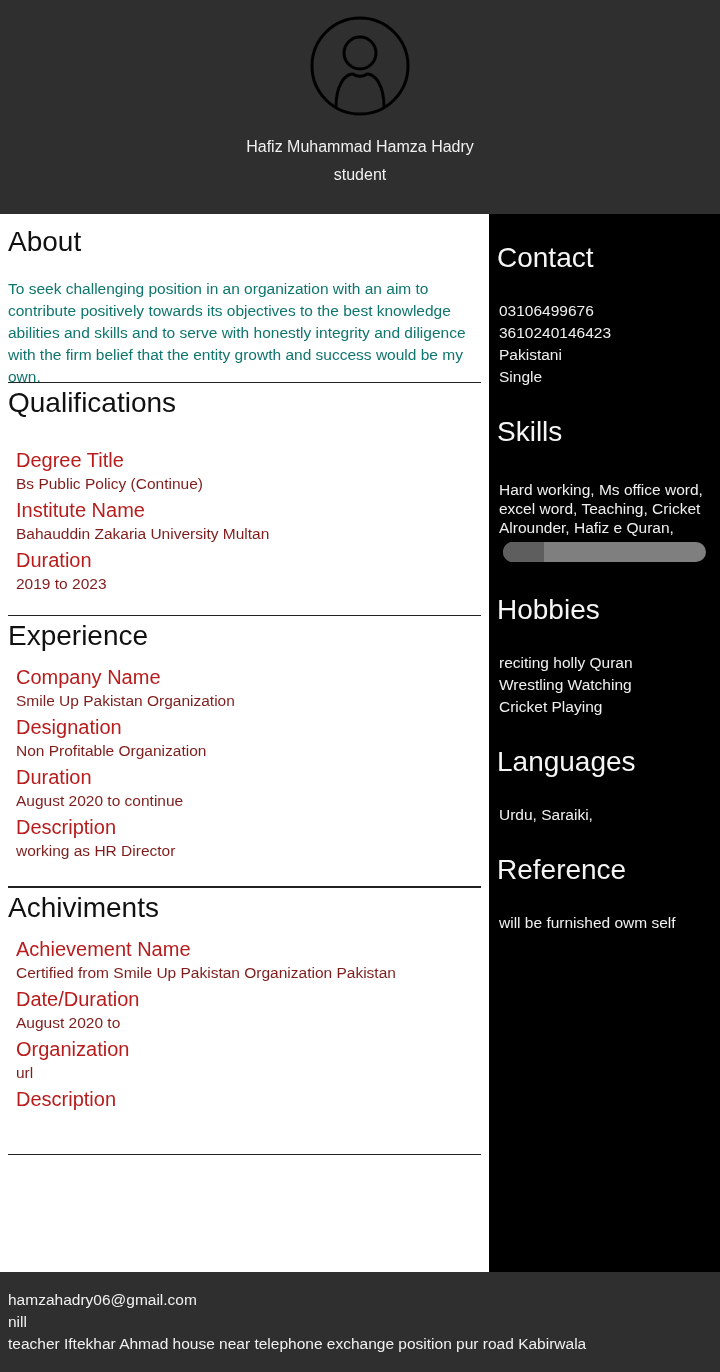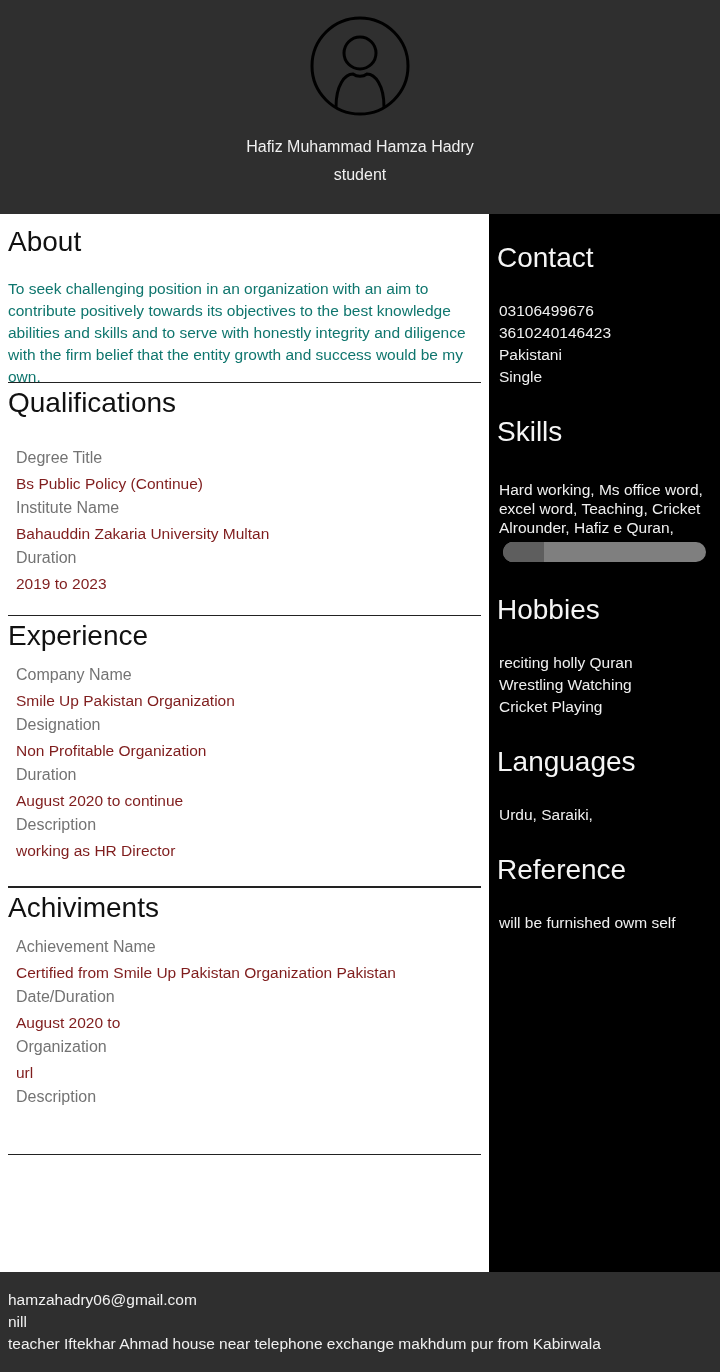--- a/index.html
+++ b/index.html
@@ -12,21 +12,21 @@
   .header-role { position: absolute; left: 0; top: 166px; width: 720px; text-align: center; color: #f0f0f0; font-size: 16px; }
 
   .main { position: absolute; left: 0; top: 214px; width: 489px; height: 1261px; background: #ffffff; }
   .sidebar { position: absolute; left: 489px; top: 214px; width: 231px; height: 1058px; background: #000000; }
 
   .sec-title { position: absolute; left: 8px; font-size: 28px; color: #111; font-weight: normal; }
   .about-text { position: absolute; left: 8px; top: 64px; width: 475px; font-size: 15.5px; line-height: 22px; color: #0f766e; }
   .divider { position: absolute; left: 8px; width: 473px; height: 1px; background: #222; }
   .divider.thick { height: 2px; }
 
-  .field-label { position: absolute; left: 16px; font-size: 16px; color: #737373; }
+  .field-label { position: absolute; left: 16px; font-size: 20px; color: #b91c1c; }
   .field-value { position: absolute; left: 16px; font-size: 15.5px; color: #7f1d1d; }
 
   .side-title { position: absolute; left: 8px; font-size: 28px; color: #f5f5f5; }
   .side-text { position: absolute; left: 10px; font-size: 15.5px; line-height: 22px; color: #f0f0f0; width: 215px; }
   .skills-text { line-height: 19px; }
   .progress { position: absolute; left: 14px; top: 328px; width: 203px; height: 20px; background: #7f7f7f; border-radius: 10px; overflow: hidden; }
   .progress-fill { height: 100%; background: #5e5e5e; }
 
   .footer { position: absolute; left: 0; top: 1272px; width: 720px; height: 100px; background: #2f2f2f; }
   .footer-line { position: absolute; left: 8px; font-size: 15.5px; color: #f0f0f0; }
@@ -114,14 +114,14 @@
   <div class="side-title" style="top:532px;">Languages</div>
   <div class="side-text" style="top:590px;">Urdu, Saraiki,</div>
 
   <div class="side-title" style="top:640px;">Reference</div>
   <div class="side-text" style="top:698px;">will be furnished owm self</div>
 </div>
 
 <div class="footer">
   <div class="footer-line" style="top:19px;">hamzahadry06@gmail.com</div>
   <div class="footer-line" style="top:41px;">nill</div>
-  <div class="footer-line" style="top:63px;">teacher Iftekhar Ahmad house near telephone exchange makhdum pur from Kabirwala</div>
+  <div class="footer-line" style="top:63px;">teacher Iftekhar Ahmad house near telephone exchange position pur road Kabirwala</div>
 </div>
 
 </body></html>

